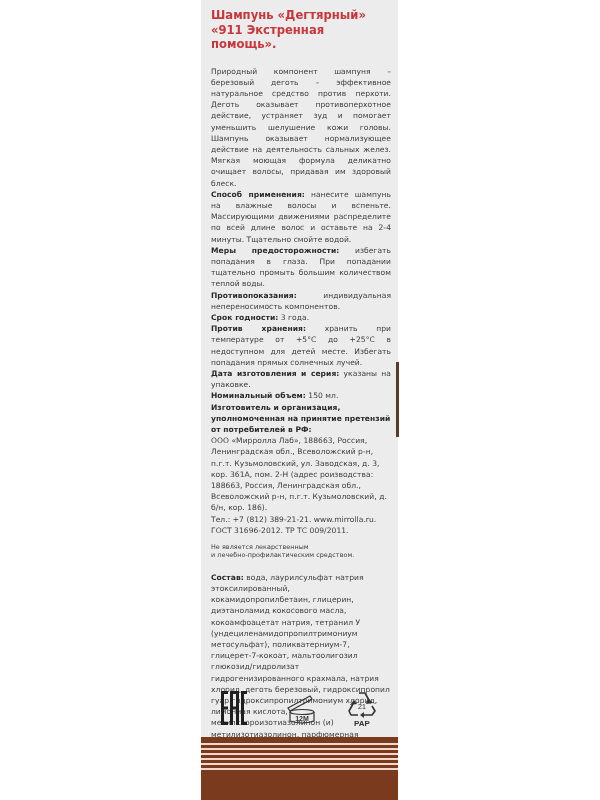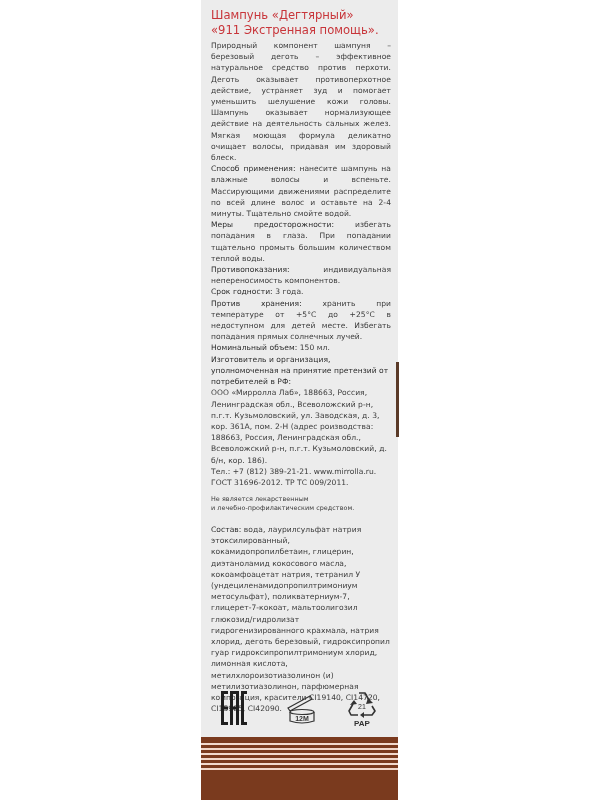--- a/index.html
+++ b/index.html
@@ -1,22 +1,22 @@
 <!DOCTYPE html>
 <html><head>
 <meta charset="utf-8">
 <style>
   html, body { margin:0; padding:0; }
   body { width:600px; height:800px; background:#ffffff; position:relative; overflow:hidden;
          font-family:"DejaVu Sans", sans-serif; }
   .panel { position:absolute; left:201px; top:0; width:197px; height:800px; background:#ececec; }
   .content { position:absolute; left:211px; top:8px; width:180px; color:#3a3a3a; }
-  .title { color:#c8353a; font-weight:normal; font-size:11.6px; line-height:14.5px; margin:0 0 3px 0; }
+  .title { color:#c8353a; font-weight:bold; font-size:11.6px; line-height:14.5px; margin:0 0 14px 0; }
   .t { font-size:7.55px; line-height:11.2px; margin:0; text-align:justify; letter-spacing:0.05px; }
-  .t b { font-weight:normal; color:#2a2a2a; }
+  .t b { font-weight:bold; color:#2a2a2a; }
   .plain { text-align:left; }
   .small { font-size:6.4px; line-height:8.4px; margin-top:7px; text-align:left; }
   .gap { height:12px; }
   .sidebar-line { position:absolute; left:396px; top:362px; width:3px; height:75px; background:#5a3a28; }
   .icons { position:absolute; left:201px; top:685px; width:214px; height:50px; }
   .eac { position:absolute; left:20px; top:4px; width:26px; height:40px; }
   .pao { position:absolute; left:83px; top:6px; width:36px; height:36px; }
   .pap { position:absolute; left:145px; top:4px; width:32px; height:40px; }
   .stripes { position:absolute; left:201px; top:737px; width:197px; height:63px; background:#7a3a1e; }
   .stripe { position:absolute; left:0; width:197px; height:2px; background:#f2d9cc; }
@@ -33,20 +33,21 @@
     <div>«911 Экстренная помощь».</div>
   </div>
 
   <p class="t">Природный компонент шампуня – березовый деготь – эффективное натуральное средство против перхоти. Деготь оказывает противоперхотное действие, устраняет зуд и помогает уменьшить шелушение кожи головы. Шампунь оказывает нормализующее действие на деятельность сальных желез. Мягкая моющая формула деликатно очищает волосы, придавая им здоровый блеск.</p>
 
   <p class="t"><b>Способ применения:</b><span> нанесите шампунь на влажные волосы и вспеньте. Массирующими движениями распределите по всей длине волос и оставьте на 2-4 минуты. Тщательно смойте водой.</span></p>
   <p class="t"><b>Меры предосторожности:</b><span> избегать попадания в глаза. При попадании тщательно промыть большим количеством теплой воды.</span></p>
   <p class="t"><b>Противопоказания:</b><span> индивидуальная непереносимость компонентов.</span></p>
   <p class="t"><b>Срок годности:</b><span> 3 года.</span></p>
   <p class="t"><b>Против хранения:</b><span> хранить при температуре от +5°С до +25°С в недоступном для детей месте. Избегать попадания прямых солнечных лучей.</span></p>
+  <p class="t"><b>Дата изготовления и серия:</b><span> указаны на упаковке.</span></p>
   <p class="t"><b>Номинальный объем:</b><span> 150 мл.</span></p>
 
   <p class="t plain"><b>Изготовитель и организация, уполномоченная на принятие претензий от потребителей в РФ:</b></p>
   <p class="t plain">ООО «Мирролла Лаб», 188663, Россия, Ленинградская обл., Всеволожский р-н, п.г.т. Кузьмоловский, ул. Заводская, д. 3, кор. 361А, пом. 2-Н (адрес роизводства: 188663, Россия, Ленинградская обл., Всеволожский р-н, п.г.т. Кузьмоловский, д. б/н, кор. 186).</p>
   <p class="t plain">Тел.: +7 (812) 389-21-21. www.mirrolla.ru.</p>
   <p class="t plain">ГОСТ 31696-2012. ТР ТС 009/2011.</p>
   <div class="t small">
     <div>Не является лекарственным</div>
     <div>и лечебно-профилактическим средством.</div>
   </div>

